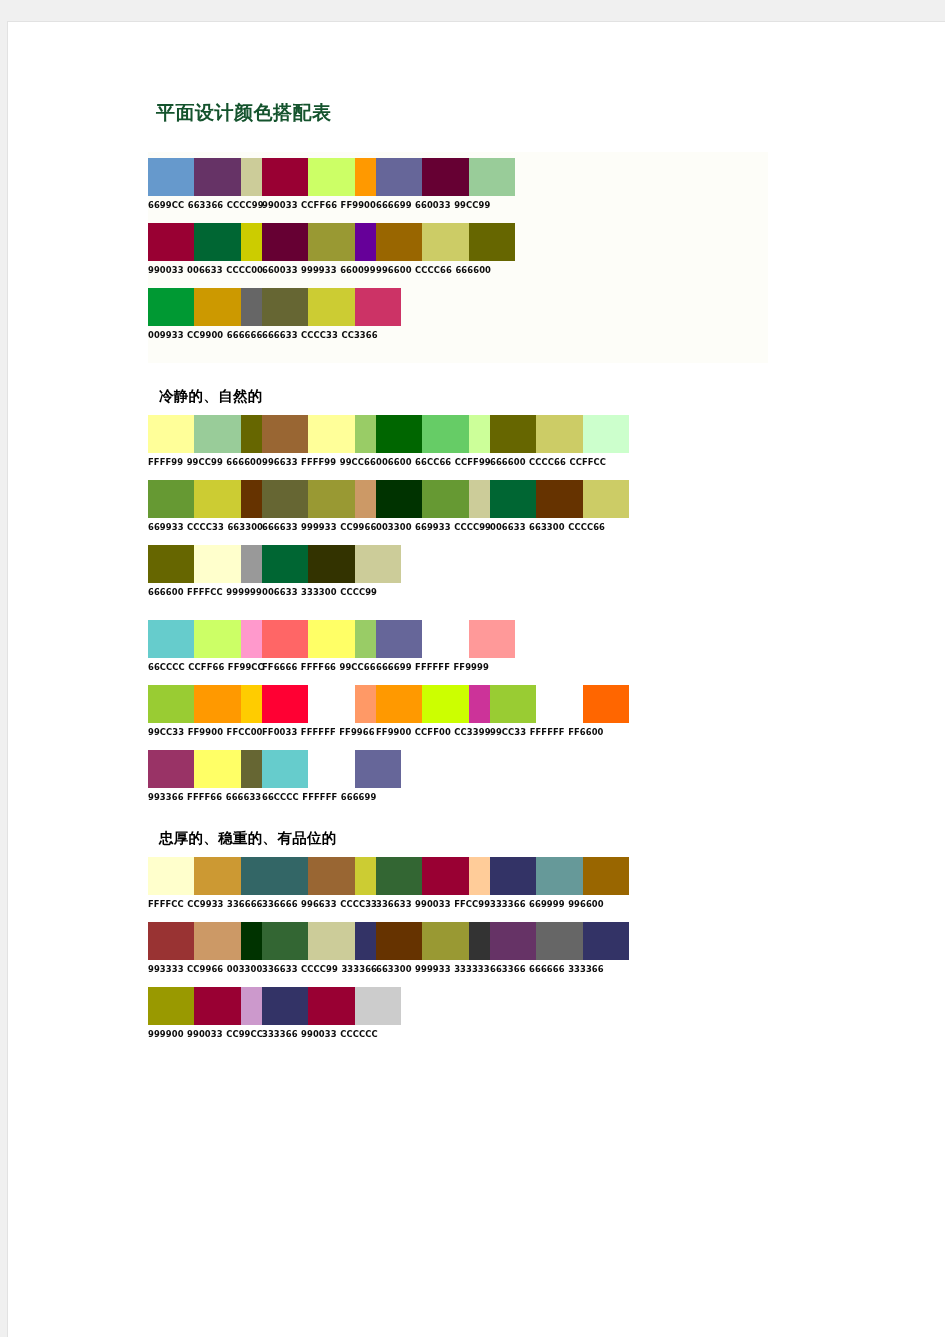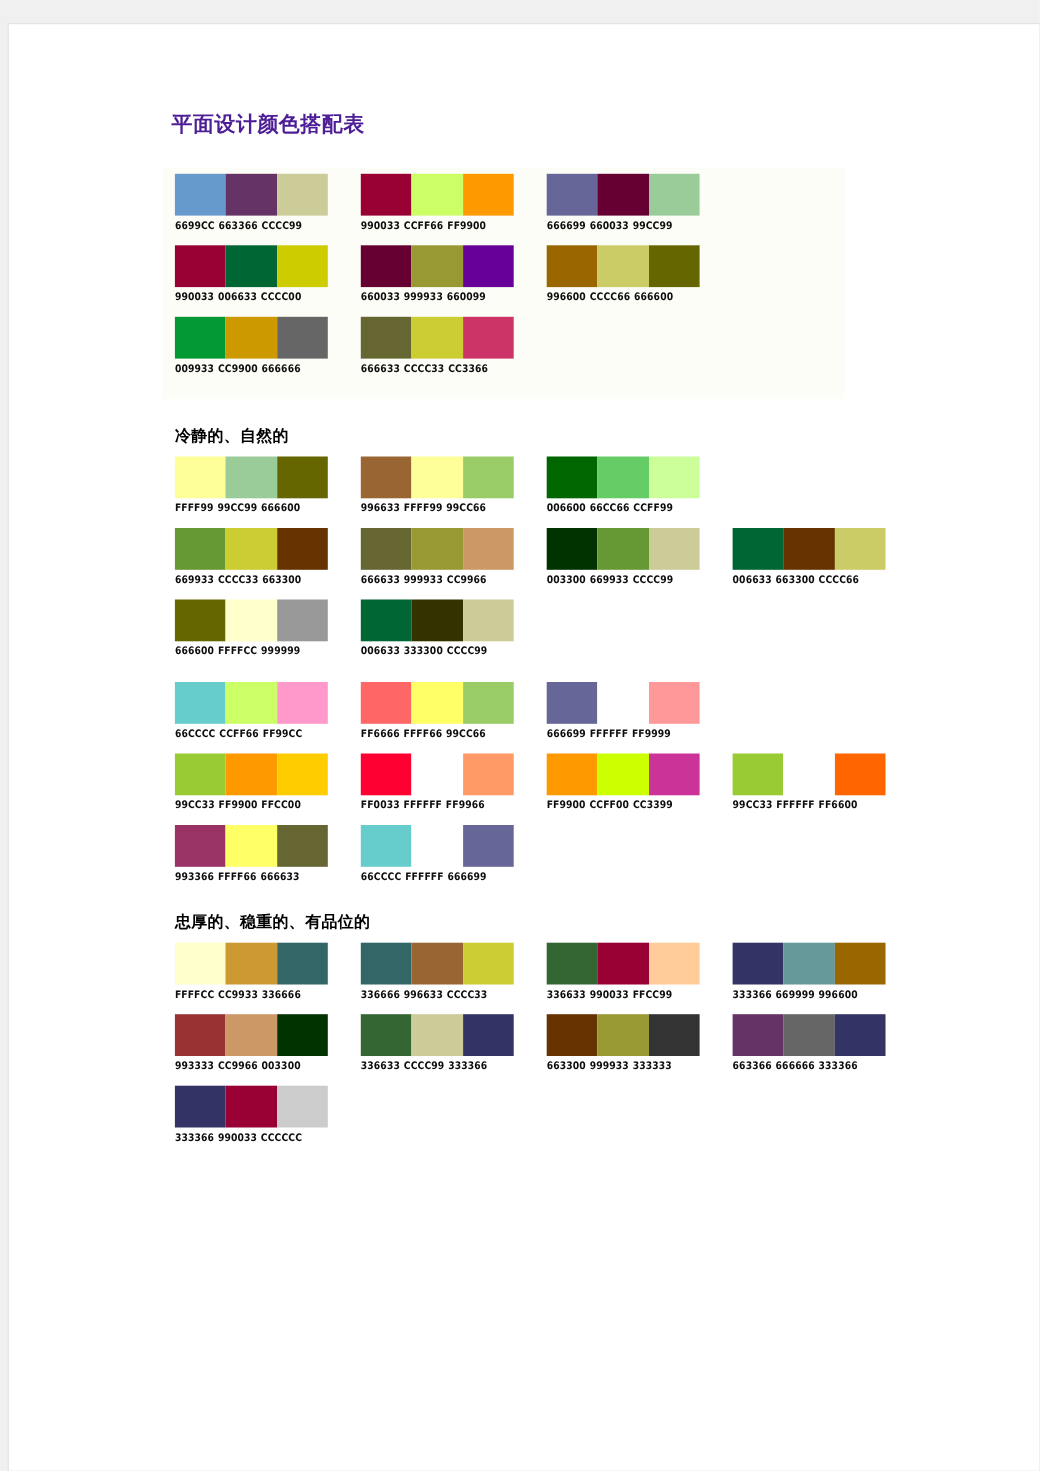--- a/index.html
+++ b/index.html
@@ -24,21 +24,21 @@
   }
   .content {
     position: absolute;
     left: 140px;
     top: 78px;
     width: 620px;
   }
   .doc-title {
     font-family: "DejaVu Serif", "Liberation Serif", serif;
     font-size: 19px;
-    color: #4c1d95;
+    color: #14532d;
     letter-spacing: 0.5px;
     margin: 0 0 26px 8px;
     white-space: nowrap;
   }
   .section {
     margin-bottom: 10px;
   }
   .section.tinted {
     background: #fdfdf8;
     padding: 6px 0 10px 0;
@@ -55,22 +55,21 @@
   .palette-rows {
     display: block;
   }
   .palette-row {
     display: flex;
     flex-direction: row;
     align-items: flex-start;
     margin-bottom: 14px;
   }
   .palette {
-    width: 158px;
-    margin-left: 11px;
+    width: 114px;
     flex: 0 0 auto;
   }
   .swatches {
     display: flex;
     flex-direction: row;
     height: 38px;
     width: 139px;
   }
   .swatch {
     flex: 1 1 0;
@@ -196,20 +195,28 @@
                 <div class="codes"><span>996633</span><span>FFFF99</span><span>99CC66</span></div>
               </div>
               <div class="palette">
                 <div class="swatches">
                   <div class="swatch" style="background: rgb(0, 102, 0);"></div>
                   <div class="swatch" style="background: rgb(102, 204, 102);"></div>
                   <div class="swatch" style="background: rgb(204, 255, 153);"></div>
                 </div>
                 <div class="codes"><span>006600</span><span>66CC66</span><span>CCFF99</span></div>
               </div>
+              <div class="palette">
+                <div class="swatches">
+                  <div class="swatch" style="background: rgb(102, 102, 0);"></div>
+                  <div class="swatch" style="background: rgb(204, 204, 102);"></div>
+                  <div class="swatch" style="background: rgb(204, 255, 204);"></div>
+                </div>
+                <div class="codes"><span>666600</span><span>CCCC66</span><span>CCFFCC</span></div>
+              </div>
             </div>
             <div class="palette-row">
               <div class="palette">
                 <div class="swatches">
                   <div class="swatch" style="background: rgb(102, 153, 51);"></div>
                   <div class="swatch" style="background: rgb(204, 204, 51);"></div>
                   <div class="swatch" style="background: rgb(102, 51, 0);"></div>
                 </div>
                 <div class="codes"><span>669933</span><span>CCCC33</span><span>663300</span></div>
               </div>
@@ -407,20 +414,28 @@
               <div class="palette">
                 <div class="swatches">
                   <div class="swatch" style="background: rgb(102, 51, 102);"></div>
                   <div class="swatch" style="background: rgb(102, 102, 102);"></div>
                   <div class="swatch" style="background: rgb(51, 51, 102);"></div>
                 </div>
                 <div class="codes"><span>663366</span><span>666666</span><span>333366</span></div>
               </div>
             </div>
             <div class="palette-row">
+              <div class="palette">
+                <div class="swatches">
+                  <div class="swatch" style="background: rgb(153, 153, 0);"></div>
+                  <div class="swatch" style="background: rgb(153, 0, 51);"></div>
+                  <div class="swatch" style="background: rgb(204, 153, 204);"></div>
+                </div>
+                <div class="codes"><span>999900</span><span>990033</span><span>CC99CC</span></div>
+              </div>
               <div class="palette">
                 <div class="swatches">
                   <div class="swatch" style="background: rgb(51, 51, 102);"></div>
                   <div class="swatch" style="background: rgb(153, 0, 51);"></div>
                   <div class="swatch" style="background: rgb(204, 204, 204);"></div>
                 </div>
                 <div class="codes"><span>333366</span><span>990033</span><span>CCCCCC</span></div>
               </div>
             </div>
           </div>

